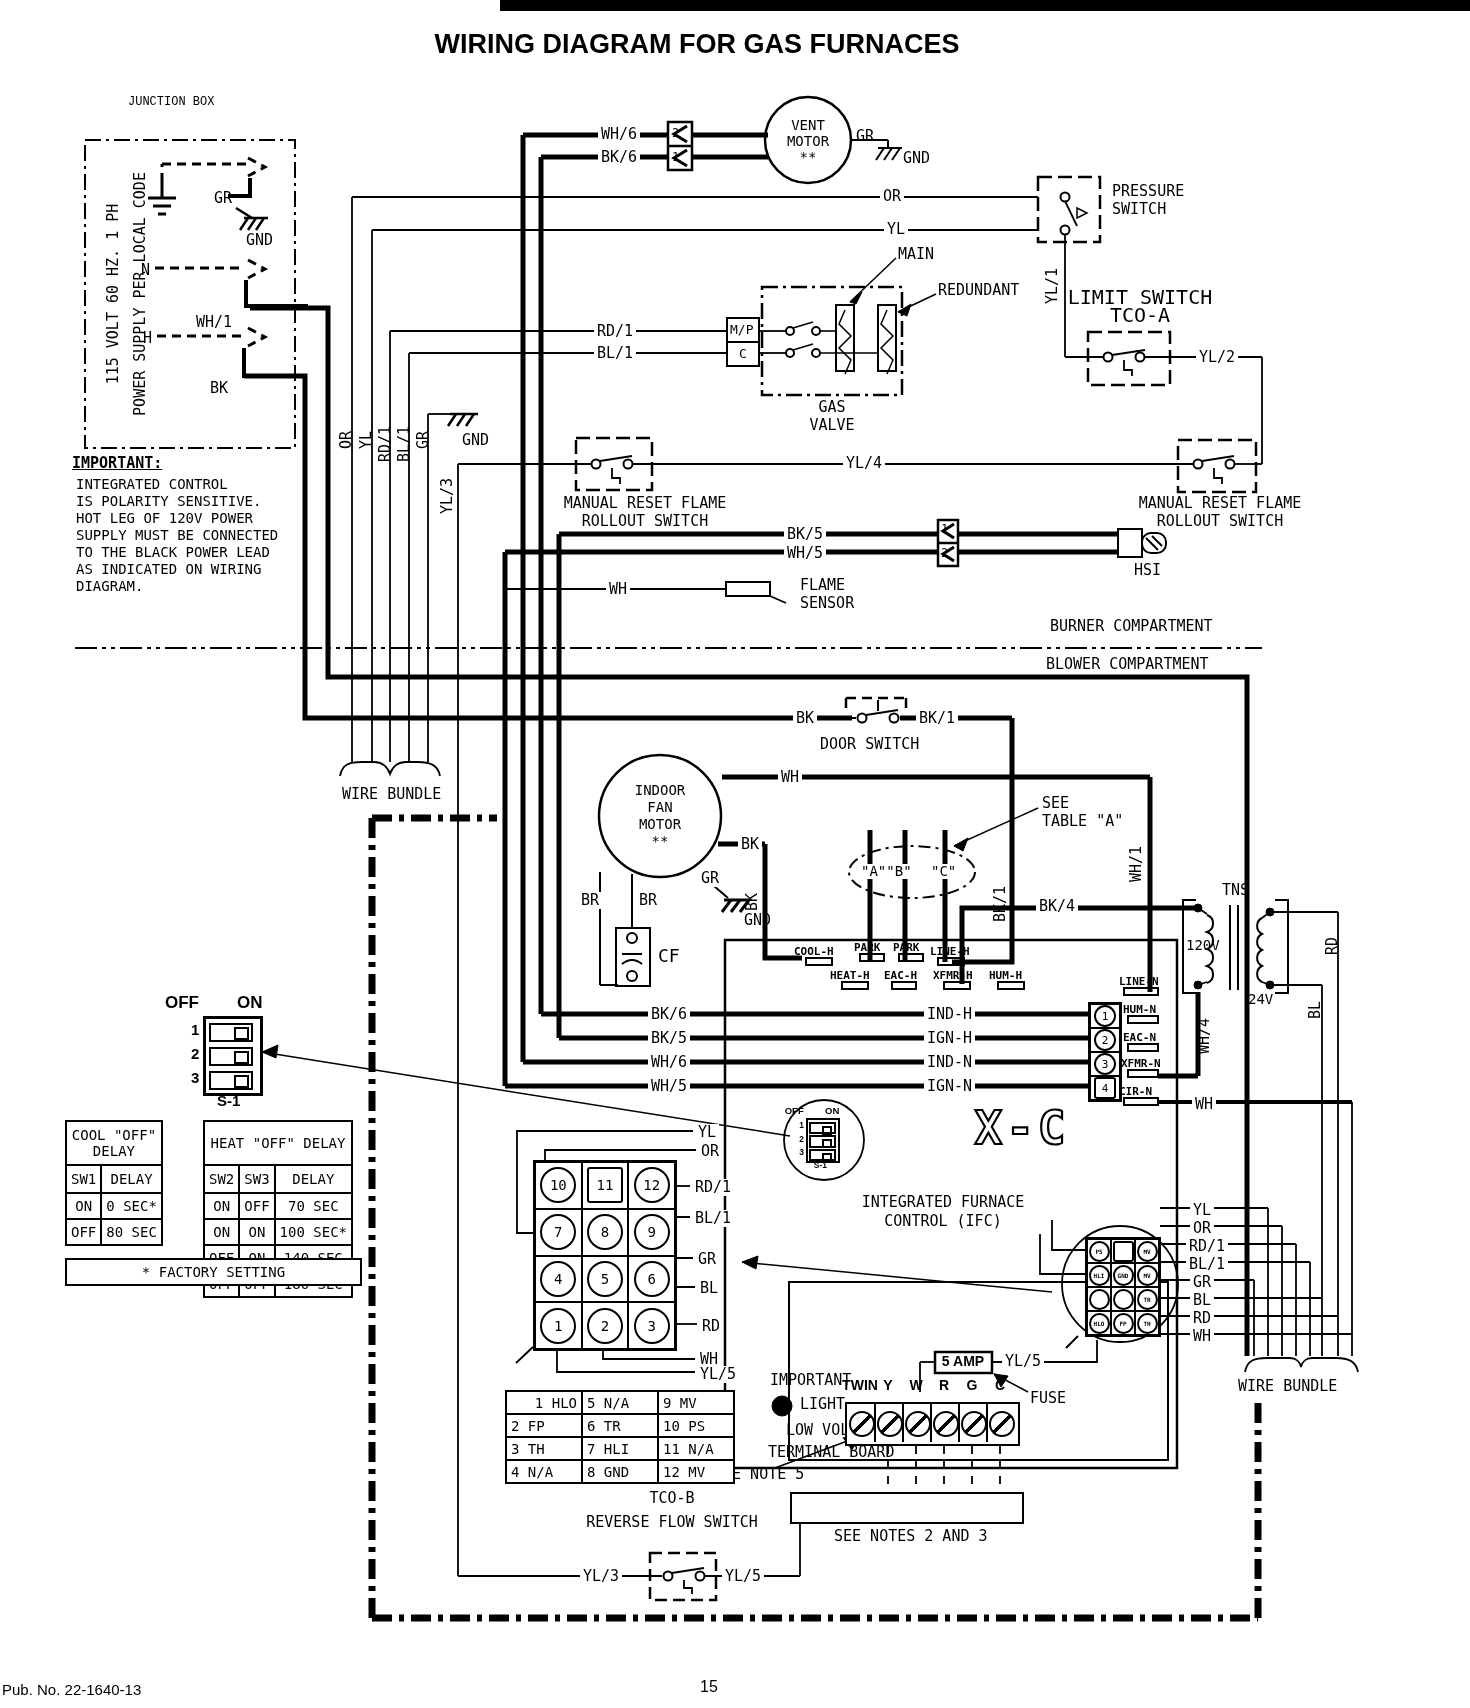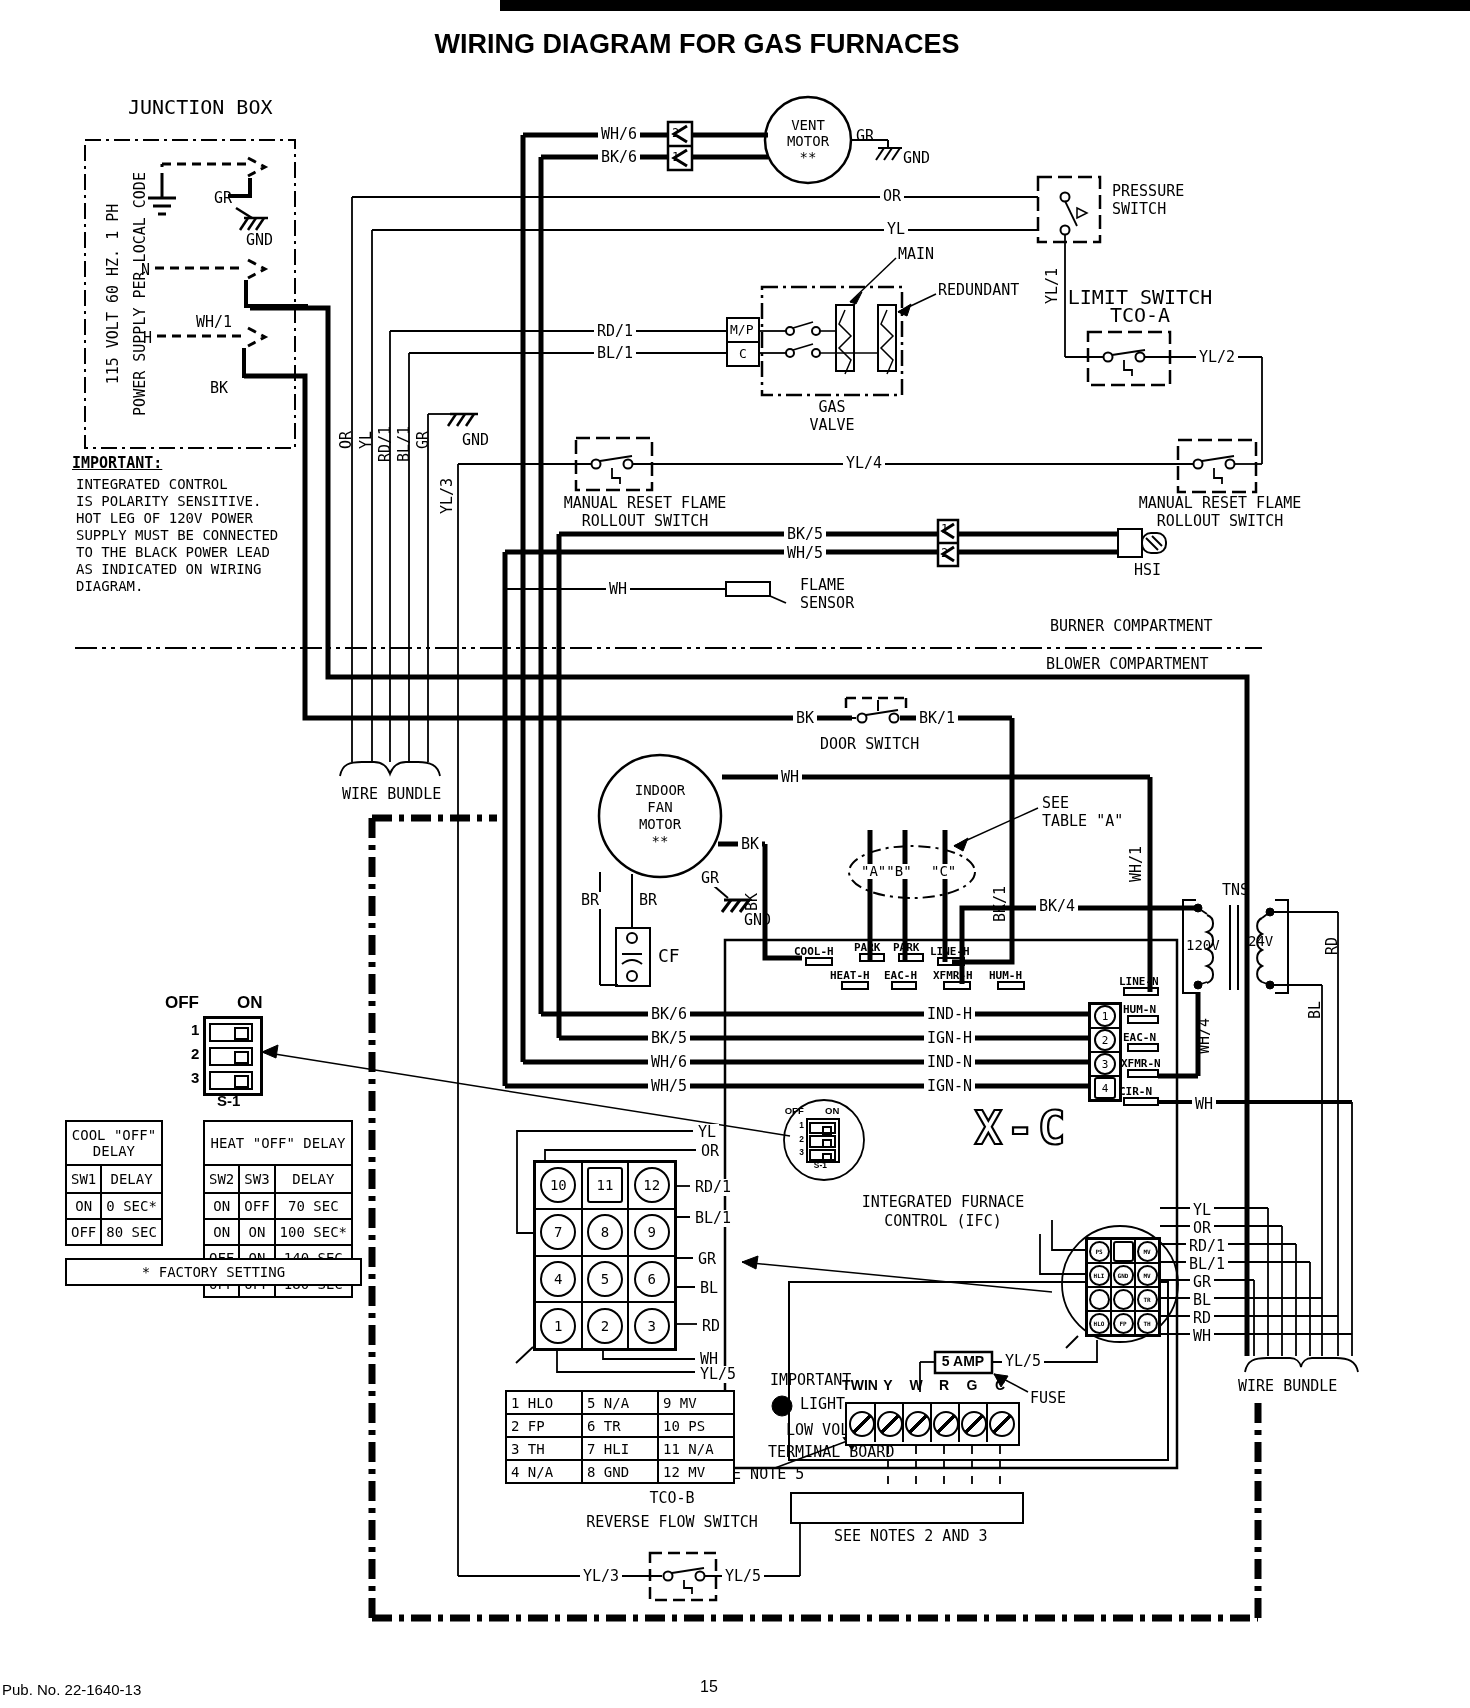--- a/index.html
+++ b/index.html
@@ -397,21 +397,21 @@
 
       <circle cx="824" cy="1140" r="40" stroke-width="1.8"></circle>
 
       <circle cx="1120" cy="1284" r="58" stroke-width="1.8"></circle>
       <line x1="1078" y1="1336" x2="1066" y2="1348" stroke-width="2"></line>
     </g>
   </svg>
 
   <div id="labels">
       <div class="lbl sans ctr" style="font-size: 27px; font-weight: bold; left: 697px; top: 45px;">WIRING DIAGRAM FOR GAS FURNACES</div>
-      <div class="lbl" style="font-size: 20px; left: 128px; top: 96px;">JUNCTION BOX</div>
+      <div class="lbl" style="font-size: 12px; left: 128px; top: 96px; font-family: Liberation Mono, monospace;">JUNCTION BOX</div>
       <div class="lbl rot" style="font-size: 15px; left: 113px; top: 294px;">115 VOLT 60 HZ. 1 PH</div>
       <div class="lbl rot" style="font-size: 15px; left: 140px; top: 294px;">POWER SUPPLY PER LOCAL CODE</div>
       <div class="lbl" style="font-size: 15px; left: 214px; top: 190px;">GR</div>
       <div class="lbl" style="font-size: 15px; left: 246px; top: 232px;">GND</div>
       <div class="lbl" style="font-size: 15px; left: 141px; top: 262px;">N</div>
       <div class="lbl" style="font-size: 15px; left: 196px; top: 314px;">WH/1</div>
       <div class="lbl" style="font-size: 15px; left: 143px; top: 330px;">H</div>
       <div class="lbl" style="font-size: 15px; left: 210px; top: 380px;">BK</div>
       <div class="lbl und" style="font-size: 15px; font-weight: bold; left: 72px; top: 455px;">IMPORTANT:</div>
       <div class="lbl" style="font-size: 14px; line-height: 17px; left: 76px; top: 476px;">INTEGRATED CONTROL<br>IS POLARITY SENSITIVE.<br>HOT LEG OF 120V POWER<br>SUPPLY MUST BE CONNECTED<br>TO THE BLACK POWER LEAD<br>AS INDICATED ON WIRING<br>DIAGRAM.</div>
@@ -467,21 +467,21 @@
       <div class="lbl bg" style="font-size: 15px; left: 698px; top: 870px;">GR</div>
       <div class="lbl" style="font-size: 15px; left: 744px; top: 912px;">GND</div>
       <div class="lbl bg" style="font-size: 15px; left: 578px; top: 892px;">BR</div>
       <div class="lbl bg" style="font-size: 15px; left: 636px; top: 892px;">BR</div>
       <div class="lbl" style="font-size: 18px; left: 658px; top: 946px;">CF</div>
       <div class="lbl rot" style="font-size: 15px; left: 752px; top: 902px;">BK</div>
       <div class="lbl rot" style="font-size: 15px; left: 1000px; top: 904px;">BK/1</div>
       <div class="lbl rot" style="font-size: 15px; left: 1136px; top: 864px;">WH/1</div>
       <div class="lbl" style="font-size: 15px; left: 1222px; top: 882px;">TNS</div>
       <div class="lbl" style="font-size: 14px; left: 1186px; top: 938px;">120V</div>
-      <div class="lbl" style="font-size: 14px; left: 1248px; top: 934px;">24V</div>
+      <div class="lbl" style="font-size: 14px; left: 1248px; top: 992px;">24V</div>
       <div class="lbl bg" style="font-size: 15px; left: 1036px; top: 898px;">BK/4</div>
       <div class="lbl rot" style="font-size: 15px; left: 1204px; top: 1036px;">WH/4</div>
       <div class="lbl rot" style="font-size: 15px; left: 1332px; top: 946px;">RD</div>
       <div class="lbl rot" style="font-size: 15px; left: 1315px; top: 1010px;">BL</div>
       <div class="lbl" style="font-size: 11px; font-weight: bold; left: 794px; top: 946px;">COOL-H</div>
       <div class="lbl" style="font-size: 11px; font-weight: bold; left: 854px; top: 942px;">PARK</div>
       <div class="lbl" style="font-size: 11px; font-weight: bold; left: 893px; top: 942px;">PARK</div>
       <div class="lbl" style="font-size: 11px; font-weight: bold; left: 930px; top: 946px;">LINE-H</div>
       <div class="lbl" style="font-size: 11px; font-weight: bold; left: 830px; top: 970px;">HEAT-H</div>
       <div class="lbl" style="font-size: 11px; font-weight: bold; left: 884px; top: 970px;">EAC-H</div>
@@ -597,21 +597,21 @@
           <td style="height:22px">OFF</td>
           <td style="height:22px">OFF</td>
           <td style="height:22px">180 SEC</td>
         </tr>
       </tbody>
     </table>
   <div class="box" id="factory-note" style="left:65px;top:1258px;width:293px;height:24px;display:flex;align-items:center;justify-content:center;font-size:14px;">* FACTORY SETTING</div>
   <table class="dg" id="pin-table" style="left:505px;top:1390px;">
       <tbody>
         <tr>
-          <td style="width:66px;height:19px;text-align:left;">1 HLO</td>
+          <td style="width:66px;height:19px;text-align:right;">1 HLO</td>
           <td style="width:66px;height:19px;text-align:left;">5 N/A</td>
           <td style="width:66px;height:19px;text-align:left;">9 MV</td>
         </tr>
         <tr>
           <td style="width:66px;height:19px;text-align:left;">2 FP</td>
           <td style="width:66px;height:19px;text-align:left;">6 TR</td>
           <td style="width:66px;height:19px;text-align:left;">10 PS</td>
         </tr>
         <tr>
           <td style="width:66px;height:19px;text-align:left;">3 TH</td>

